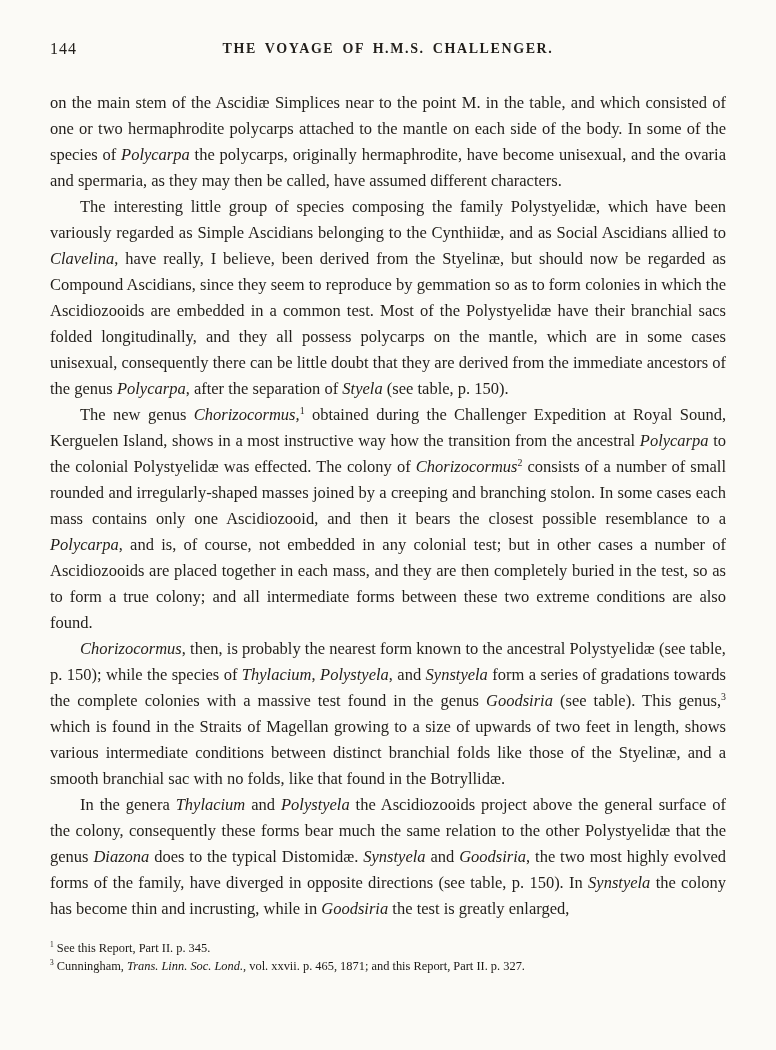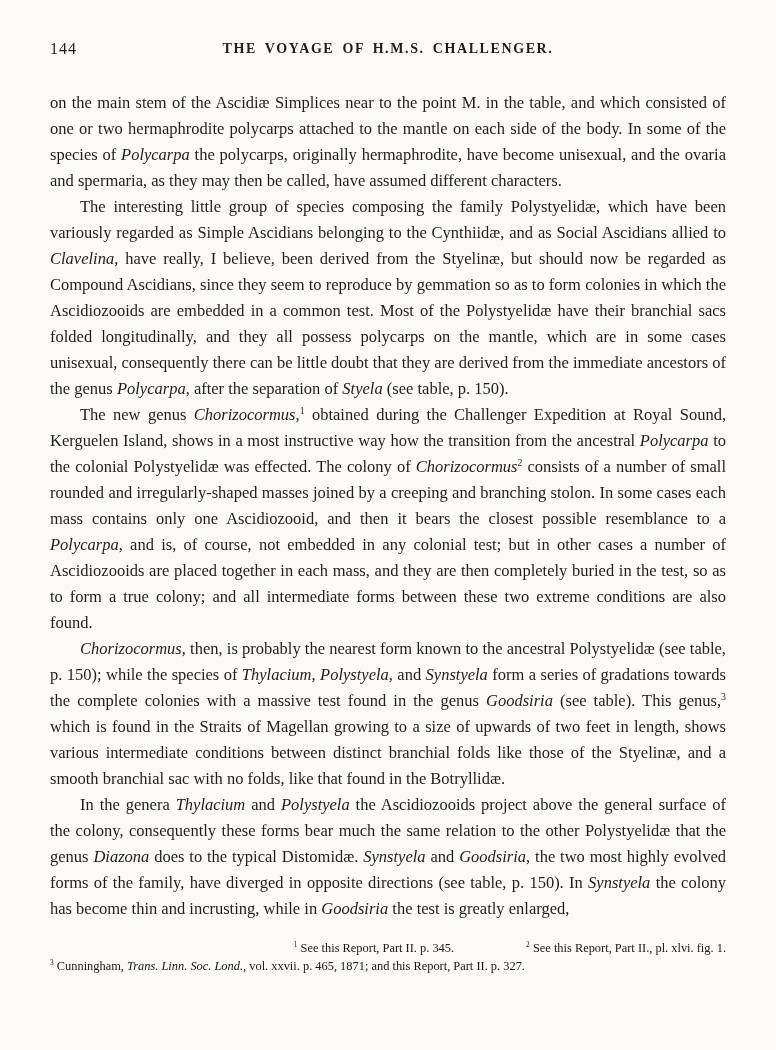--- a/index.html
+++ b/index.html
@@ -58,21 +58,21 @@
   }
   .footnotes {
     margin-top: 18px;
     font-size: 12.4px;
     line-height: 17px;
     color: #1b1916;
     flex: 0 0 auto;
   }
   .fn-row-1 {
     display: flex;
-    justify-content: flex-end;
+    justify-content: space-between;
     gap: 72px;
   }
   .fn-row-2 {
     text-align: left;
     margin-top: 1px;
   }
 </style>
 </head>
 <body>
 
@@ -87,20 +87,19 @@
     <p class="para no-indent"><span>on the main stem of the Ascidiæ Simplices near to the point M. in the table, and which consisted of one or two hermaphrodite polycarps attached to the mantle on each side of the body.  In some of the species of </span><em>Polycarpa</em><span> the polycarps, originally hermaphrodite, have become unisexual, and the ovaria and spermaria, as they may then be called, have assumed different characters.</span></p>
     <p class="para"><span>The interesting little group of species composing the family Polystyelidæ, which have been variously regarded as Simple Ascidians belonging to the Cynthiidæ, and as Social Ascidians allied to </span><em>Clavelina</em><span>, have really, I believe, been derived from the Styelinæ, but should now be regarded as Compound Ascidians, since they seem to reproduce by gemmation so as to form colonies in which the Ascidiozooids are embedded in a common test.  Most of the Polystyelidæ have their branchial sacs folded longitudinally, and they all possess polycarps on the mantle, which are in some cases unisexual, consequently there can be little doubt that they are derived from the immediate ancestors of the genus </span><em>Polycarpa</em><span>, after the separation of </span><em>Styela</em><span> (see table, p. 150).</span></p>
     <p class="para"><span>The new genus </span><em>Chorizocormus</em><em>,</em><sup>1</sup><span> obtained during the Challenger Expedition at Royal Sound, Kerguelen Island, shows in a most instructive way how the transition from the ancestral </span><em>Polycarpa</em><span> to the colonial Polystyelidæ was effected.  The colony of </span><em>Chorizocormus</em><sup>2</sup><span> consists of a number of small rounded and irregularly-shaped masses joined by a creeping and branching stolon.  In some cases each mass contains only one Ascidiozooid, and then it bears the closest possible resemblance to a </span><em>Polycarpa</em><span>, and is, of course, not embedded in any colonial test; but in other cases a number of Ascidiozooids are placed together in each mass, and they are then completely buried in the test, so as to form a true colony; and all intermediate forms between these two extreme conditions are also found.</span></p>
     <p class="para"><em>Chorizocormus</em><span>, then, is probably the nearest form known to the ancestral Polystyelidæ (see table, p. 150); while the species of </span><em>Thylacium</em><span>, </span><em>Polystyela</em><span>, and </span><em>Synstyela</em><span> form a series of gradations towards the complete colonies with a massive test found in the genus </span><em>Goodsiria</em><span> (see table).  This genus,</span><sup>3</sup><span> which is found in the Straits of Magellan growing to a size of upwards of two feet in length, shows various intermediate conditions between distinct branchial folds like those of the Styelinæ, and a smooth branchial sac with no folds, like that found in the Botryllidæ.</span></p>
     <p class="para"><span>In the genera </span><em>Thylacium</em><span> and </span><em>Polystyela</em><span> the Ascidiozooids project above the general surface of the colony, consequently these forms bear much the same relation to the other Polystyelidæ that the genus </span><em>Diazona</em><span> does to the typical Distomidæ.  </span><em>Synstyela</em><span> and </span><em>Goodsiria</em><span>, the two most highly evolved forms of the family, have diverged in opposite directions (see table, p. 150).  In </span><em>Synstyela</em><span> the colony has become thin and incrusting, while in </span><em>Goodsiria</em><span> the test is greatly enlarged,</span></p>
   </div>
 
   <div class="footnotes">
     <div class="fn-row-1">
       <span><sup>1</sup><span> See this Report, Part II. p. 345.</span></span>
-      <span><sup>2</sup><span> See this Report, Part II., pl. xlvi. fig. 1.</span></span>
     </div>
     <div class="fn-row-2">
       <span><sup>3</sup><span> Cunningham, </span><em>Trans. Linn. Soc. Lond.</em><span>, vol. xxvii. p. 465, 1871; and this Report, Part II. p. 327.</span></span>
     </div>
   </div>
 
 </div>
 
 </body></html>

